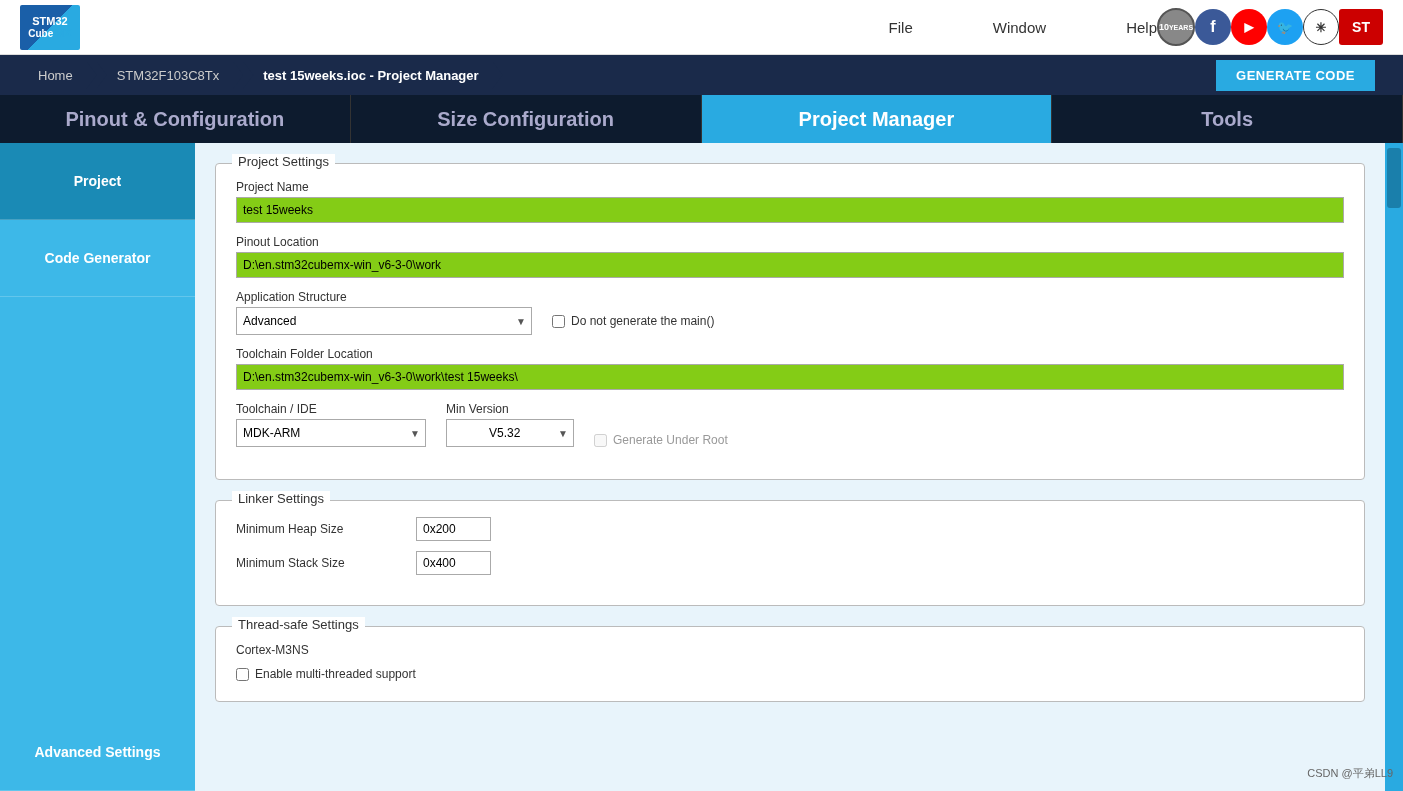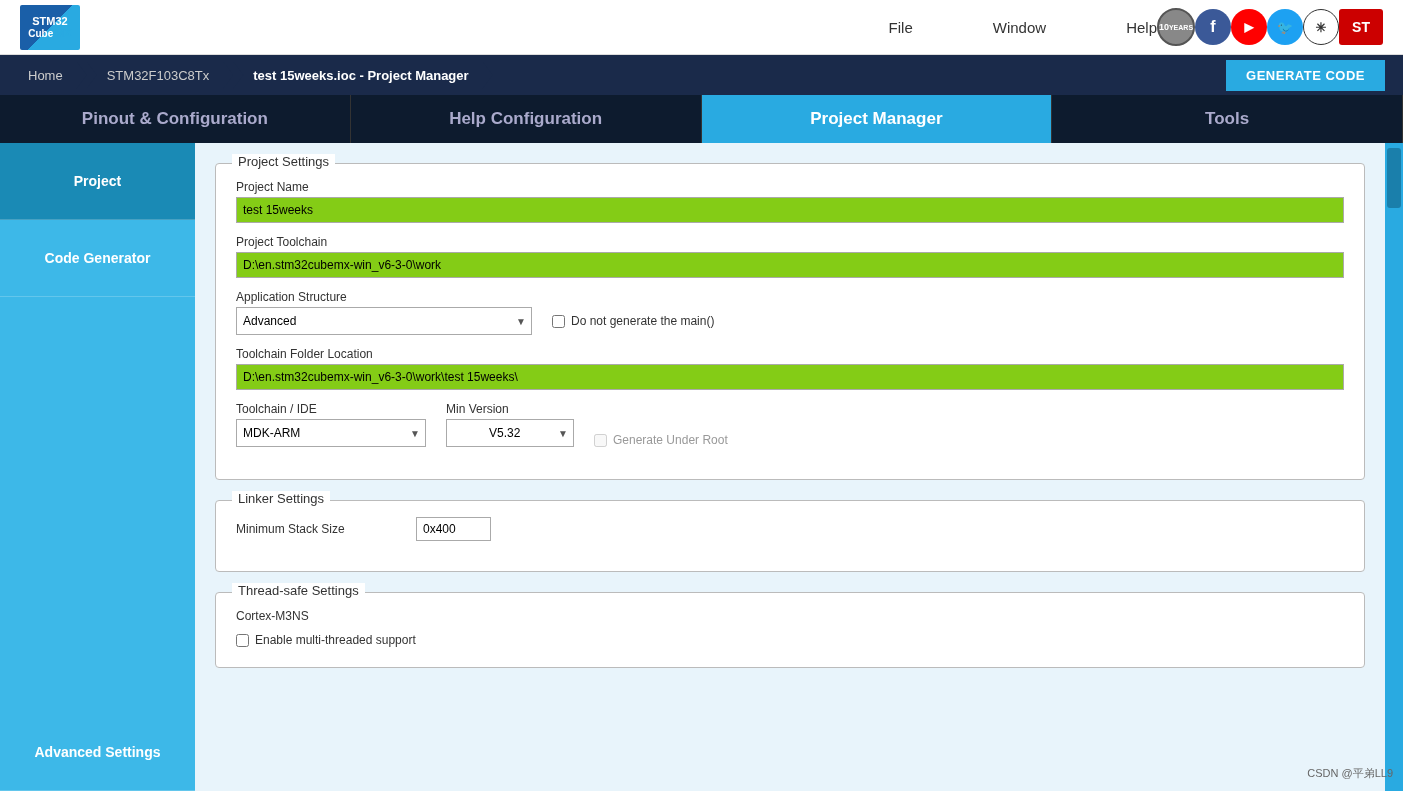--- a/index.html
+++ b/index.html
@@ -68,21 +68,21 @@
     .icon-tw { background: #1da1f2; }
     .icon-x { background: white; border: 1px solid #333; color: #333; }
     .icon-st { background: #cc0000; border-radius: 4px; width: 44px; }
 
     
     .breadcrumb {
       background: #1a2a4a;
       height: 40px;
       display: flex;
       align-items: center;
-      padding: 0 18px;
+      padding: 0 28px;
       gap: 0;
     }
     .breadcrumb-item {
       color: #ccc;
       font-size: 13px;
       padding: 6px 14px;
       background: #1a2a4a;
       clip-path: polygon(0 0, calc(100% - 10px) 0, 100% 50%, calc(100% - 10px) 100%, 0 100%, 10px 50%);
       padding-right: 24px;
       padding-left: 20px;
@@ -112,21 +112,21 @@
       display: flex;
       background: #0d1b2e;
       height: 48px;
     }
     .tab {
       flex: 1;
       display: flex;
       align-items: center;
       justify-content: center;
       color: #aac;
-      font-size: 17px;
+      font-size: 20px;
       font-weight: bold;
       cursor: pointer;
       border-right: 1px solid #333;
     }
     .tab.active {
       background: #29aae1;
       color: white;
     }
 
     
@@ -334,21 +334,21 @@
 
 <div class="breadcrumb">
   <div class="breadcrumb-item">Home</div>
   <div class="breadcrumb-item">STM32F103C8Tx</div>
   <div class="breadcrumb-item active">test 15weeks.ioc - Project Manager</div>
   <button class="generate-btn">GENERATE CODE</button>
 </div>
 
 <div class="tab-bar">
   <div class="tab">Pinout &amp; Configuration</div>
-  <div class="tab">Help Configuration</div>
+  <div class="tab">Size Configuration</div>
   <div class="tab active">Project Manager</div>
   <div class="tab">Tools</div>
 </div>
 
 <div class="main-layout">
 
   <div class="sidebar">
     <div class="sidebar-item active">Project</div>
     <div class="sidebar-item">Code Generator</div>
     <div class="sidebar-item" style="margin-top:auto;">Advanced Settings</div>
@@ -358,21 +358,21 @@
 
     <div class="section-box">
       <span class="section-title">Project Settings</span>
 
       <div class="form-row">
         <label class="form-label">Project Name</label>
         <input class="form-input" type="text" value="test 15weeks" style="">
       </div>
 
       <div class="form-row">
-        <label class="form-label">Project Toolchain</label>
+        <label class="form-label">Pinout Location</label>
         <input class="form-input" type="text" value="D:\en.stm32cubemx-win_v6-3-0\work" style="">
       </div>
 
       <div class="form-row">
         <label class="form-label">Application Structure</label>
         <div class="app-structure-row">
           <div class="select-wrapper">
             <select class="form-select" style="width:296px;">
               <option>Advanced</option>
               <option>Basic</option>
@@ -419,20 +419,24 @@
             <span style="color:#999;">Generate Under Root</span>
           </label>
         </div>
       </div>
     </div>
 
     <div class="section-box">
       <span class="section-title">Linker Settings</span>
 
       <div class="linker-row">
+        <span class="linker-label">Minimum Heap Size</span>
+        <input class="linker-input" type="text" value="0x200" style="">
+      </div>
+      <div class="linker-row">
         <span class="linker-label">Minimum Stack Size</span>
         <input class="linker-input" type="text" value="0x400" style="">
       </div>
     </div>
 
     <div class="section-box">
       <span class="section-title">Thread-safe Settings</span>
 
       <p class="thread-title">Cortex-M3NS</p>
       <label class="checkbox-label">

